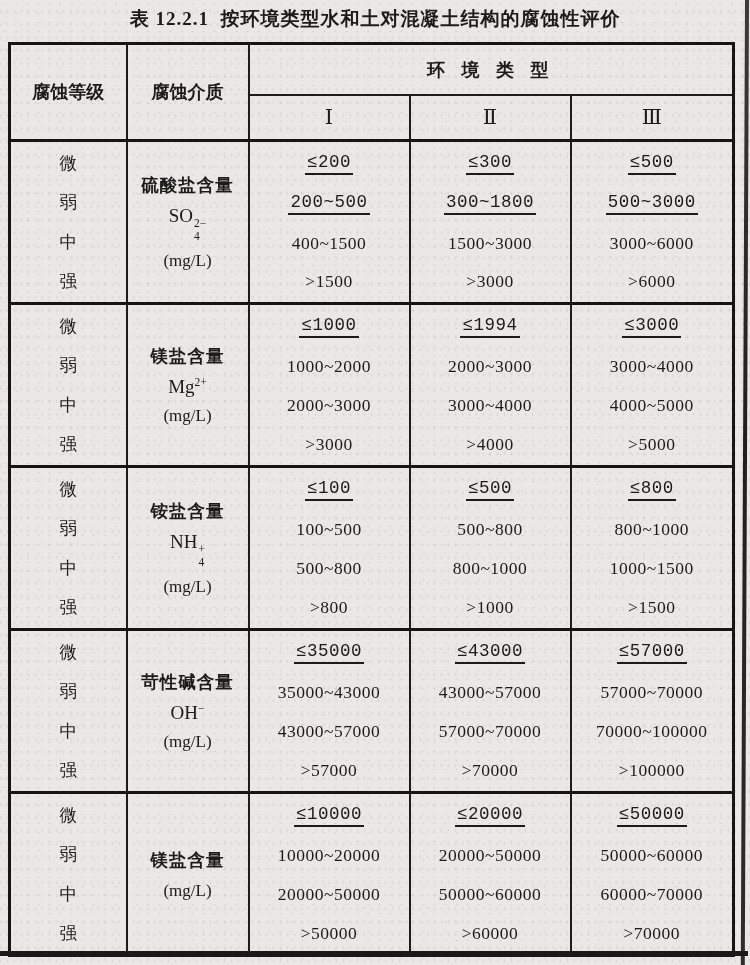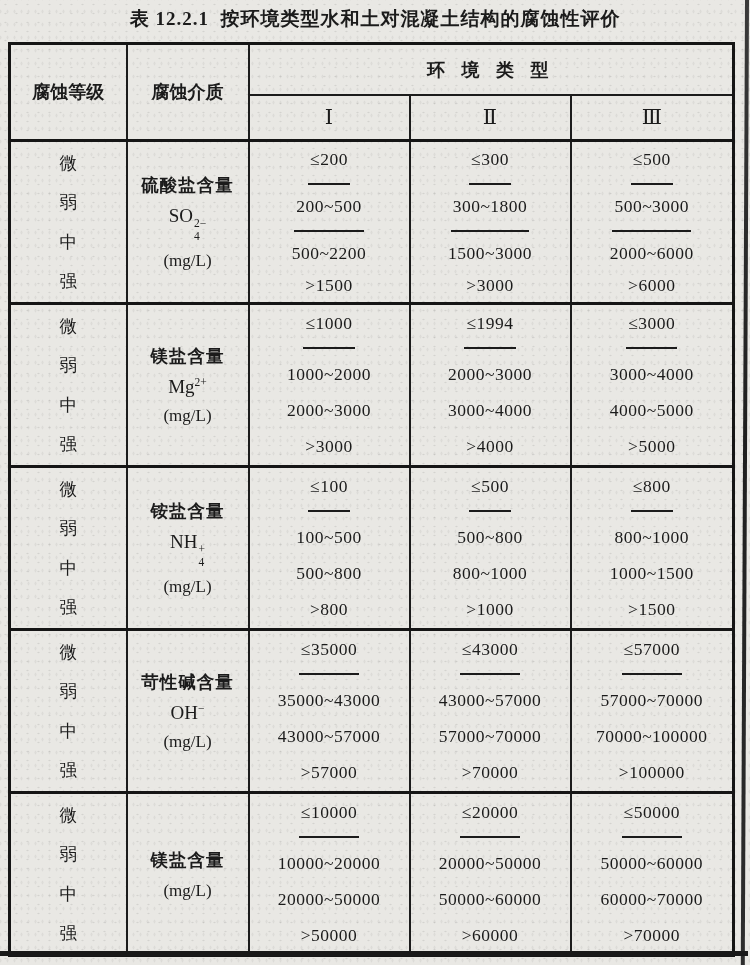--- a/index.html
+++ b/index.html
@@ -33,21 +33,21 @@
   .vstack{height:158px;display:flex;flex-direction:column;justify-content:space-around;align-items:center;}
   .vstack.med{justify-content:center;gap:9px;}
   .cjk{font-size:17.5px;}
   .mname{font-size:17.5px;font-weight:bold;letter-spacing:1px;}
   .unit{font-size:17px;font-family:Liberation Serif, serif;}
   .formula{font-size:19px;line-height:1;}
   .fstack{display:inline-flex;flex-direction:column;align-items:flex-start;
     font-size:11.5px;line-height:1.05;vertical-align:-5px;margin-left:1px;}
   sup.fs{font-size:11.5px;}
   .num{font-size:17.5px;letter-spacing:.5px;}
-  .u{border-bottom:2px solid #1b1b1b;padding:0 2px 13px 2px;}
+  .u{border-bottom:2px solid #1b1b1b;padding:0 2px 1px 2px;font-family:Liberation Mono, monospace;}
   .edge-right{position:absolute;top:0;right:1px;width:4px;height:965px;
     background:linear-gradient(to bottom,#3a3a3a,#1f1f1f 45%,#2e2e2e);
     transform:rotate(.25deg);transform-origin:top center;}
   .edge-bottom{position:absolute;left:0;top:951px;width:748px;height:5px;background:#191919;}
 </style>
 </head>
 <body>
 
 <div class="page">
   <div class="title">表 12.2.1  按环境类型水和土对混凝土结构的腐蚀性评价</div>
@@ -89,37 +89,37 @@
                   <span>2−</span>
                   <span>4</span>
                 </span></div>
               <div class="unit">(mg/L)</div>
             </div>
           </td>
           <td>
             <div class="vstack">
               <span class="num u">≤200</span>
               <span class="num u">200~500</span>
-              <span class="num">500~2200</span>
+              <span class="num">400~1500</span>
               <span class="num">&gt;1500</span>
             </div>
           </td>
           <td>
             <div class="vstack">
               <span class="num u">≤300</span>
               <span class="num u">300~1800</span>
               <span class="num">1500~3000</span>
               <span class="num">&gt;3000</span>
             </div>
           </td>
           <td>
             <div class="vstack">
               <span class="num u">≤500</span>
               <span class="num u">500~3000</span>
-              <span class="num">2000~6000</span>
+              <span class="num">3000~6000</span>
               <span class="num">&gt;6000</span>
             </div>
           </td>
         </tr>
         <tr>
           <td>
             <div class="vstack">
               <span class="cjk">微</span>
               <span class="cjk">弱</span>
               <span class="cjk">中</span>

